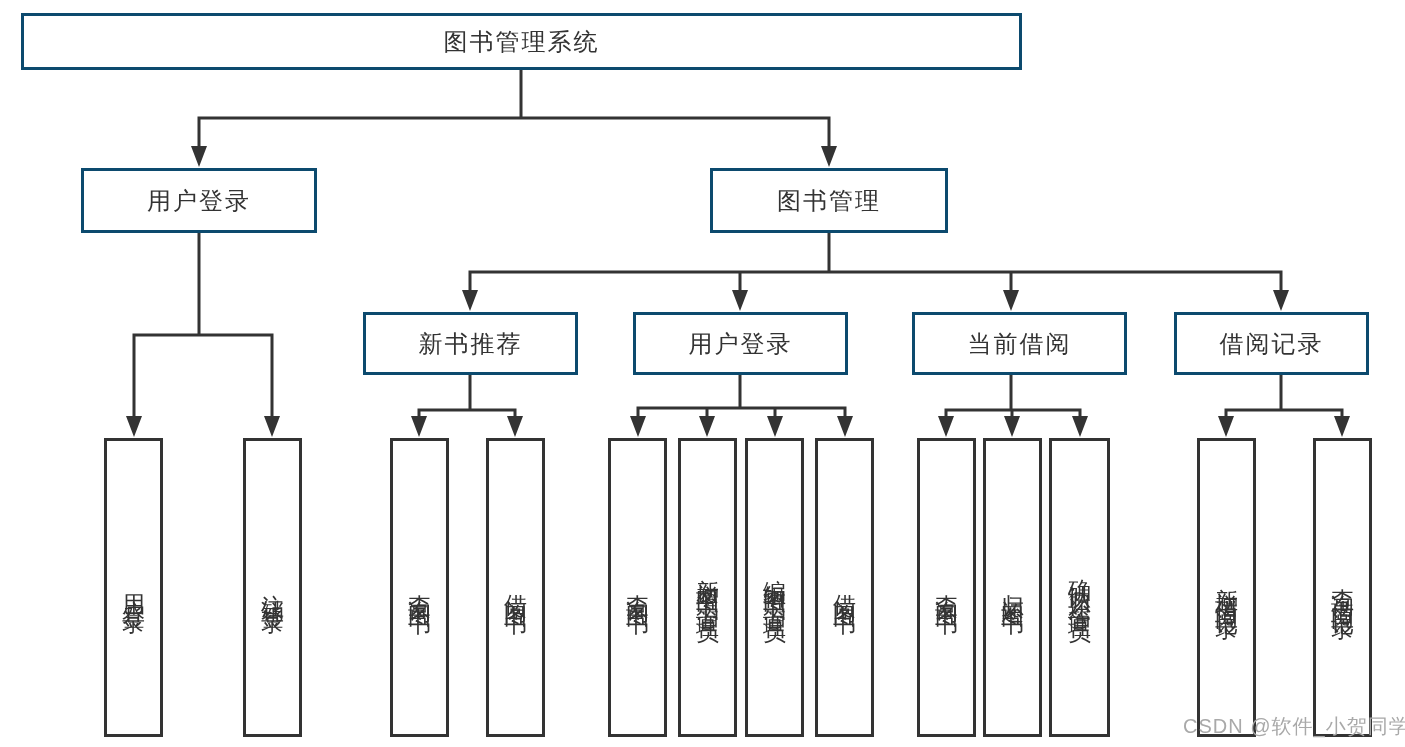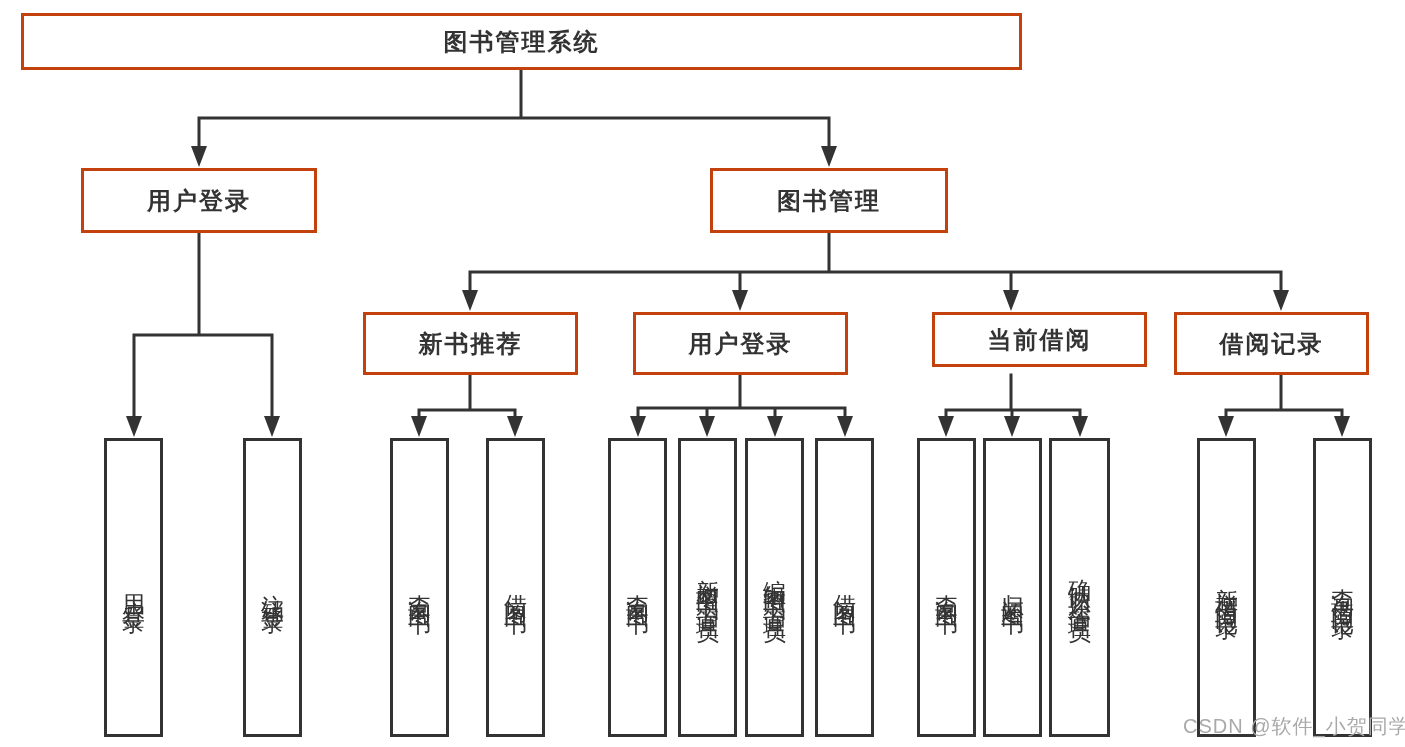--- a/index.html
+++ b/index.html
@@ -1,20 +1,20 @@
 <!DOCTYPE html>
 <html><head>
 <meta charset="utf-8">
 <style>
   html,body{margin:0;padding:0;background:#ffffff;font-family:"Liberation Sans",sans-serif;}
   #canvas{position:relative;width:1405px;height:747px;background:#ffffff;overflow:hidden;}
   #connectors{position:absolute;left:0;top:0;width:1405px;height:747px;}
-  .hbox{position:absolute;box-sizing:border-box;background:#ffffff;border:3px solid #c2410c;
+  .hbox{position:absolute;box-sizing:border-box;background:#ffffff;border:3px solid #0c4a6e;
         display:flex;align-items:center;justify-content:center;
-        font-size:24px;letter-spacing:2px;color:#333333;z-index:2;font-weight:bold;}
+        font-size:24px;letter-spacing:2px;color:#333333;z-index:2;}
   .vbox{position:absolute;box-sizing:border-box;background:#ffffff;border:3px solid #333333;
         top:438px;width:59px;height:299px;
         display:flex;align-items:center;justify-content:center;z-index:2;}
   .vtext{writing-mode:vertical-rl;text-orientation:mixed;font-size:23px;line-height:1;
          letter-spacing:6px;color:#333333;white-space:nowrap;}
   #watermark{position:absolute;left:1183px;top:713px;font-size:20px;color:#a9a9a9;
              letter-spacing:1px;z-index:5;white-space:nowrap;}
 </style>
 </head>
 <body>
@@ -51,21 +51,21 @@
   <div class="hbox" style="left:710px;top:168px;width:238px;height:65px;">
     <span>图书管理</span>
   </div>
 
   <div class="hbox" style="left:363px;top:312px;width:215px;height:63px;">
     <span>新书推荐</span>
   </div>
   <div class="hbox" style="left:633px;top:312px;width:215px;height:63px;">
     <span>用户登录</span>
   </div>
-  <div class="hbox" style="left:932px;top:312px;width:215px;height:55px;">
+  <div class="hbox" style="left:912px;top:312px;width:215px;height:63px;">
     <span>当前借阅</span>
   </div>
   <div class="hbox" style="left:1174px;top:312px;width:195px;height:63px;">
     <span>借阅记录</span>
   </div>
 
   <div class="vbox" style="left:104px;">
     <span class="vtext">用户登录</span>
   </div>
   <div class="vbox" style="left:243px;">

